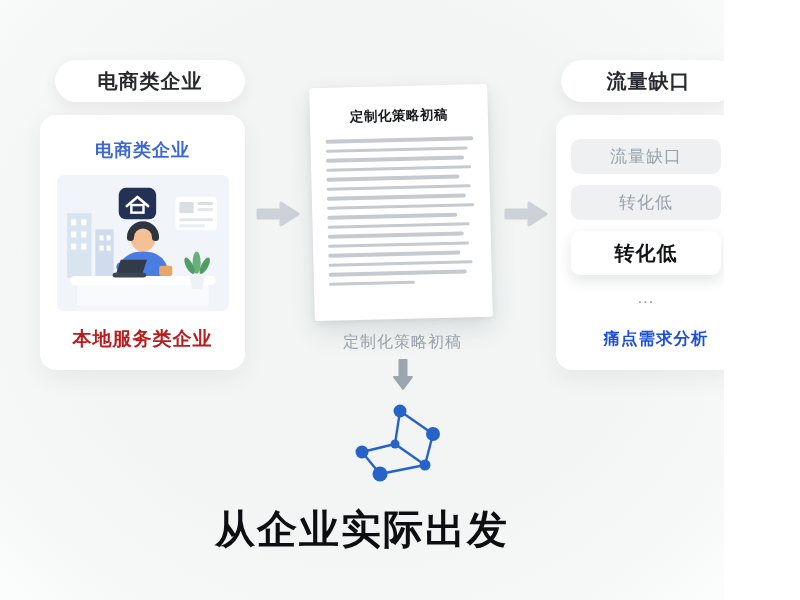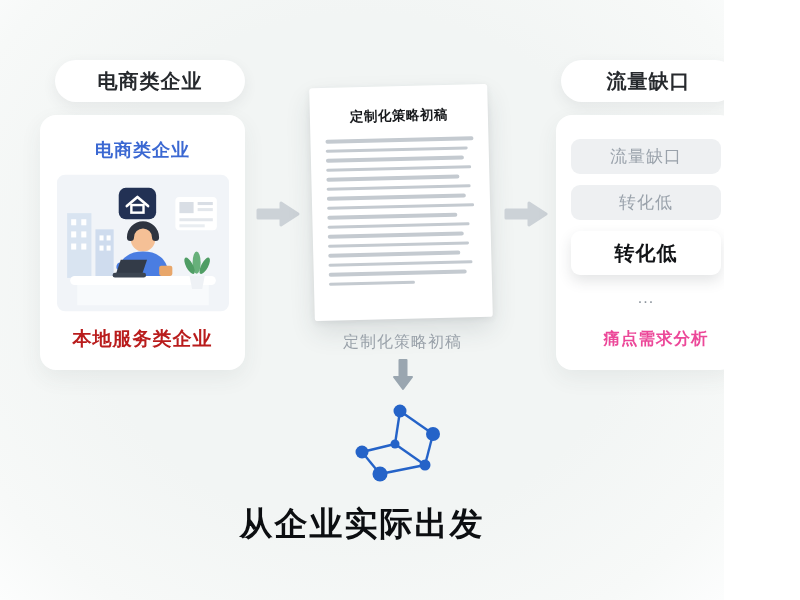--- a/index.html
+++ b/index.html
@@ -74,38 +74,38 @@
     position:absolute;left:300px;top:332px;width:205px;text-align:center;
     font-size:16px;color:#99a1a9;letter-spacing:1px;
   }
 
   
   .network{position:absolute;left:350px;top:402px;width:110px;height:88px;}
 
   
   .headline{
     position:absolute;left:0;right:0;top:502px;text-align:center;
-    font-size:33px;font-weight:800;color:#0c0e11;letter-spacing:2px;
+    font-size:40px;font-weight:800;color:#0c0e11;letter-spacing:2px;
   }
 
   
   .card-right{left:556px;top:115px;width:180px;height:255px;}
   .pain-list{display:flex;flex-direction:column;align-items:center;gap:11px;padding-top:24px;}
   .list-item{
     width:150px;height:35px;border-radius:9px;background:#eef0f2;
     display:flex;align-items:center;justify-content:center;
     font-size:17px;color:#9aa2ab;letter-spacing:1px;
   }
   .list-item.emphasized{
     height:44px;background:#ffffff;box-shadow:0 6px 14px rgba(45,55,65,.13);
     font-size:20px;font-weight:700;color:#121417;
   }
   .list-item.dots{height:24px;background:transparent;font-size:16px;color:#8d959d;}
   .card-right .card-caption{
-    bottom:20px;font-size:16.5px;font-weight:600;color:#ec4899;padding-left:20px;
+    bottom:20px;font-size:16.5px;font-weight:600;color:#1d4ed8;padding-left:20px;
   }
 </style>
 </head>
 <body>
 
 <div class="canvas">
 
   <div class="badge badge-left">
     <span>电商类企业</span>
   </div>

